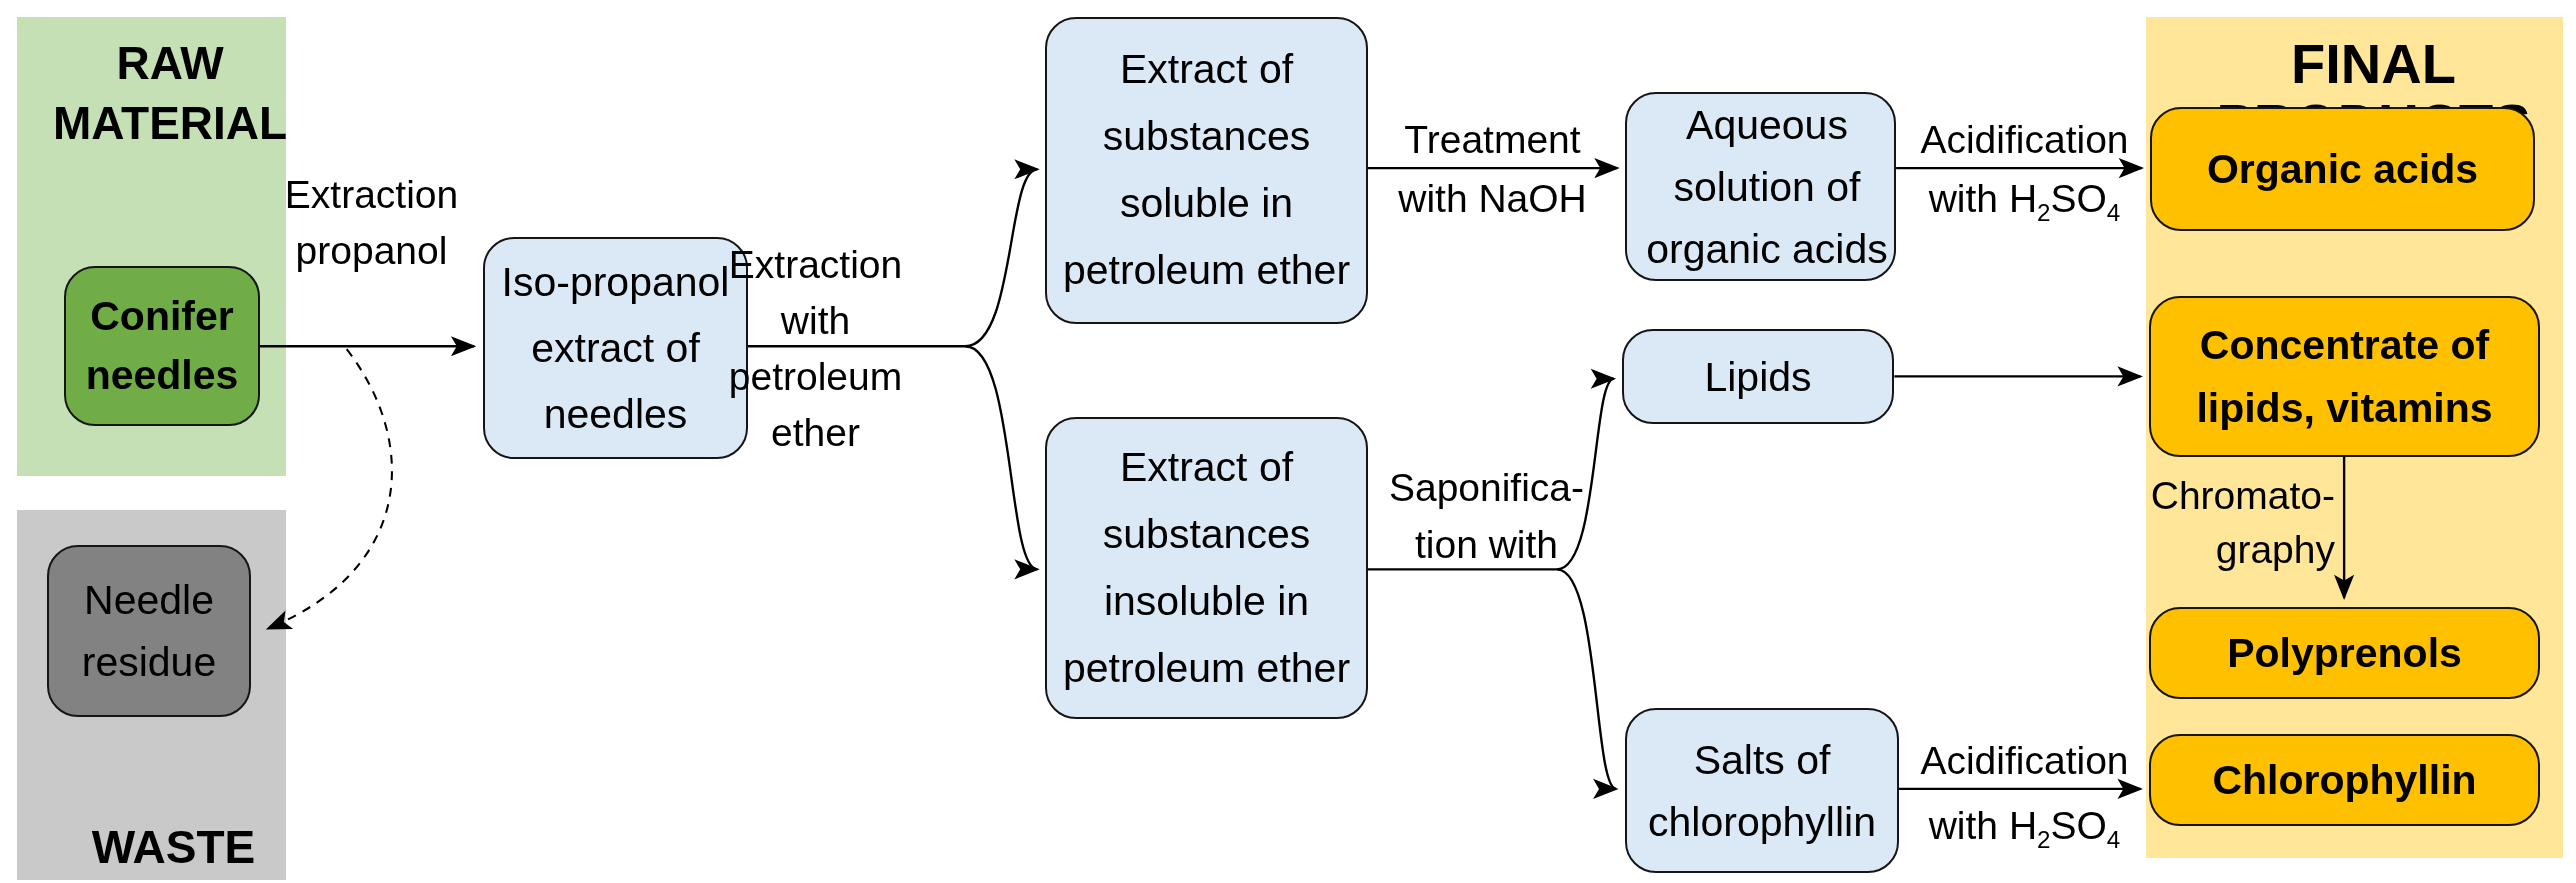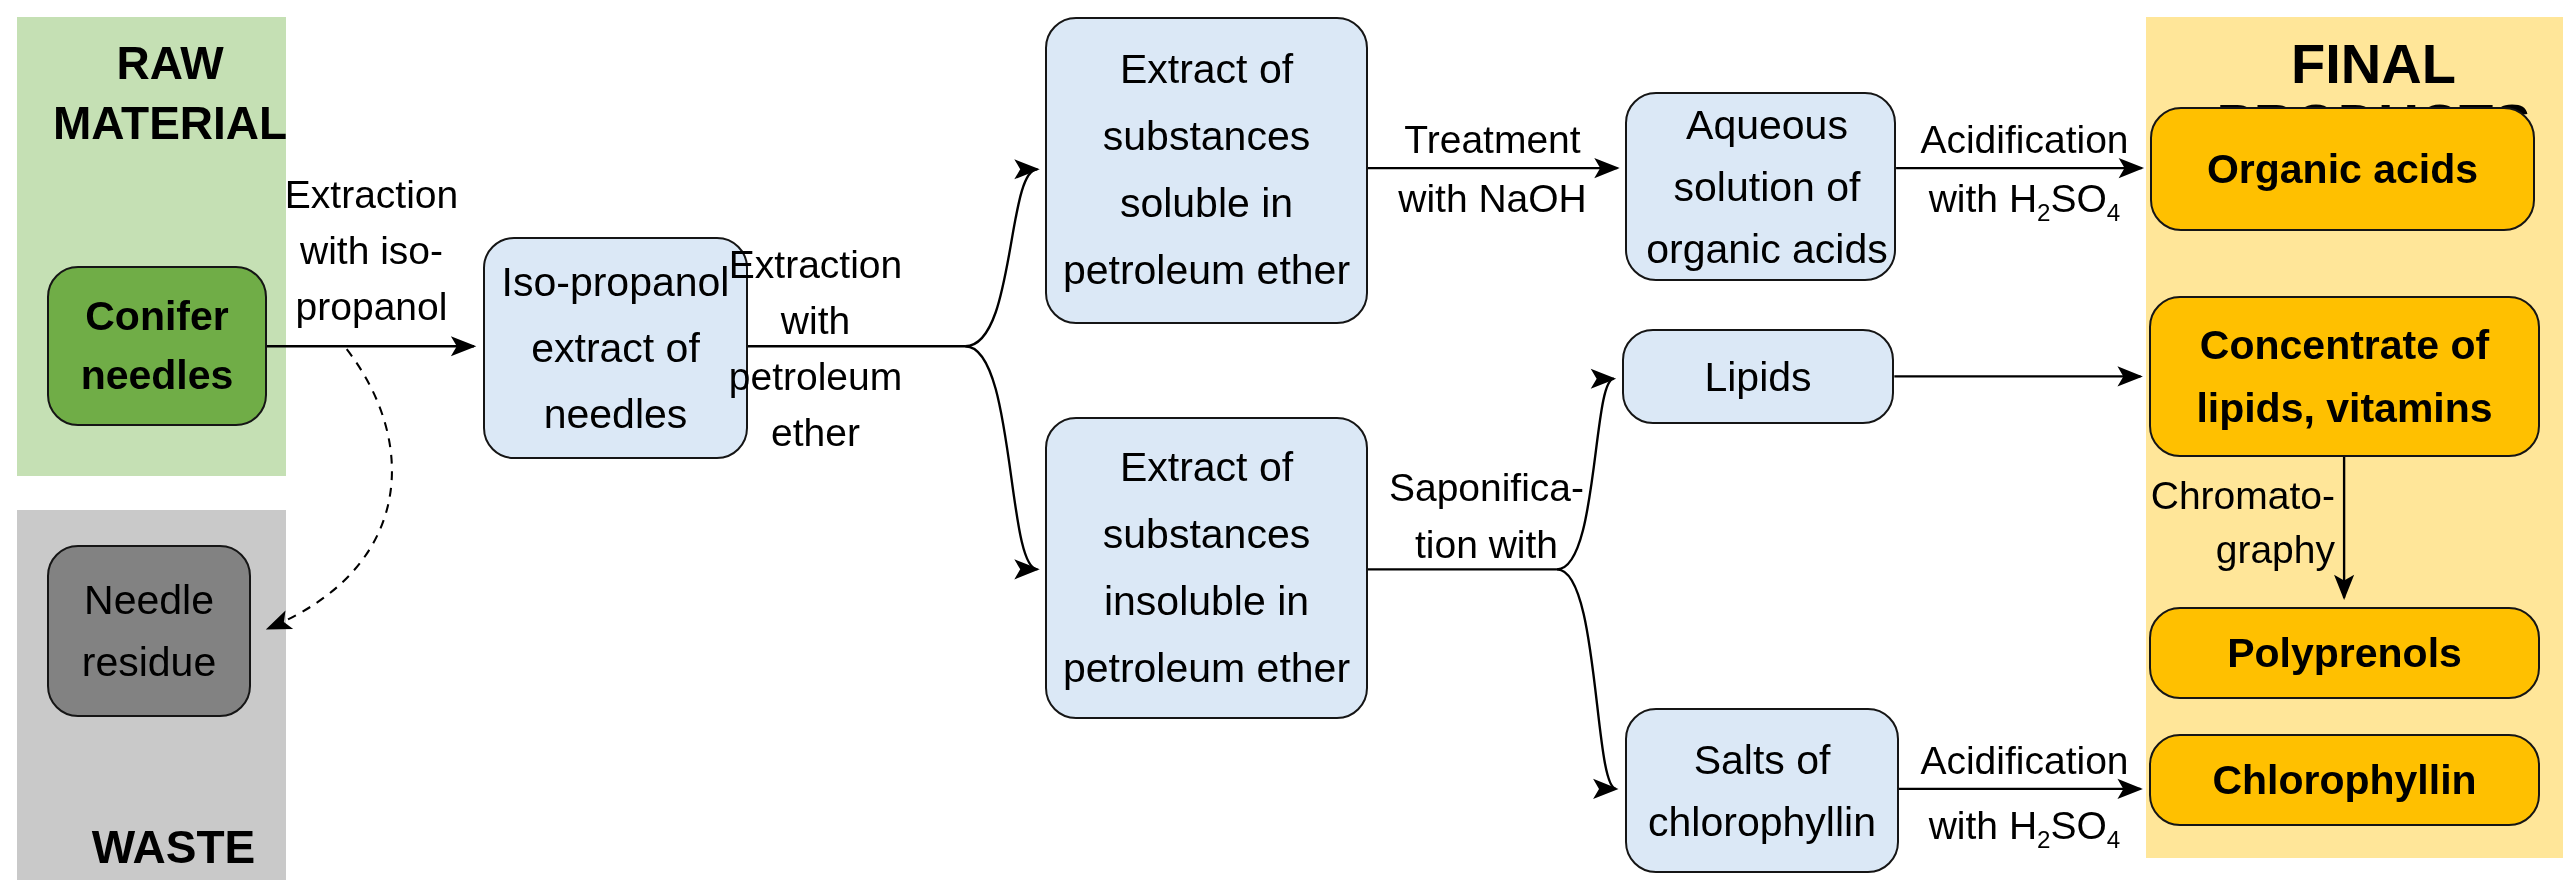--- a/index.html
+++ b/index.html
@@ -28,21 +28,21 @@
     position:absolute;box-sizing:border-box;
     border:2.4px solid #151515;border-radius:31px;
     display:flex;flex-direction:column;justify-content:center;align-items:center;
     text-align:center;font-size:41px;line-height:64px;
   }
   .blue{background:#dbe8f6;}
   .green{background:#70ad47;font-weight:bold;}
   .gray{background:#828282;}
   .orange{background:#ffc000;font-weight:bold;}
 
-  .n-conifer{left:47px;top:266px;width:220px;height:160px;line-height:59px;}
+  .n-conifer{left:64px;top:266px;width:196px;height:160px;line-height:59px;}
   .n-needle{left:47px;top:545px;width:204px;height:172px;line-height:62px;}
   .n-iso{left:483px;top:237px;width:265px;height:222px;line-height:66px;}
   .n-soluble{left:1045px;top:16.6px;width:323px;height:307px;line-height:67px;}
   .n-insoluble{left:1045px;top:417px;width:323px;height:302px;line-height:67px;}
   .n-aqueous{left:1625px;top:92px;width:271px;height:189px;line-height:62px;padding-left:13px;}
   .n-lipids{left:1622px;top:329px;width:272px;height:95px;}
   .n-salts{left:1625px;top:708px;width:274px;height:165px;line-height:62px;}
   .n-organic{left:2150px;top:107px;width:385px;height:124px;}
   .n-concentrate{left:2149px;top:296px;width:391px;height:161px;line-height:63px;}
   .n-polyprenols{left:2149px;top:607px;width:391px;height:92px;}
@@ -160,21 +160,20 @@
   <div class="node orange n-polyprenols">
     <div>Polyprenols</div>
   </div>
 
   <div class="node orange n-chloro">
     <div>Chlorophyllin</div>
   </div>
 
   <div class="edge-label lbl-ext-iso">
     <div>Extraction</div>
-    <div>with iso-</div>
     <div>propanol</div>
   </div>
 
   <div class="edge-label lbl-ext-pet">
     <div>Extraction</div>
     <div>with</div>
     <div>petroleum</div>
     <div>ether</div>
   </div>
 

